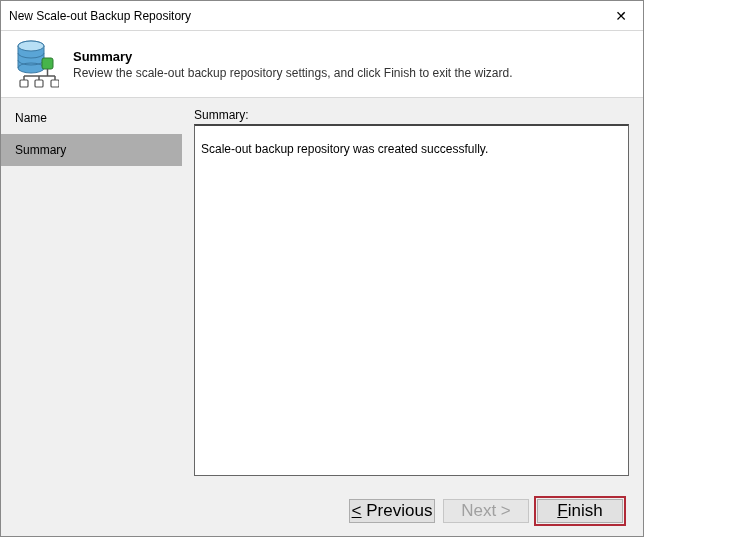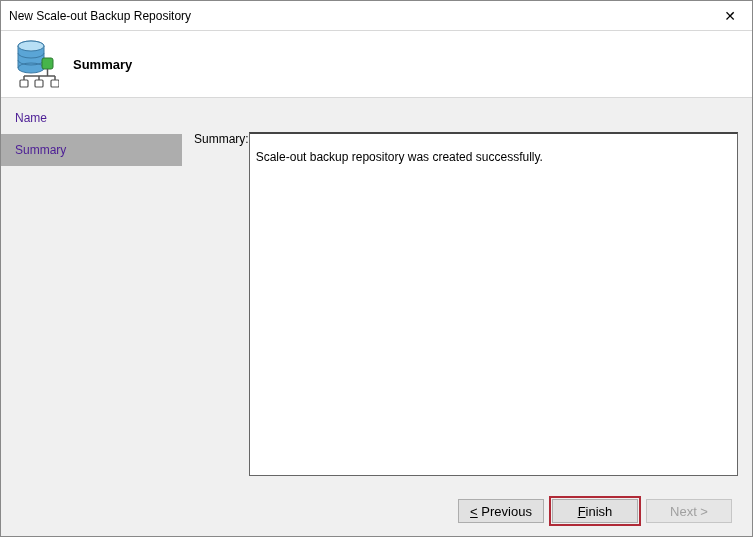--- a/index.html
+++ b/index.html
@@ -1,38 +1,38 @@
 <!DOCTYPE html>
 <html><head>
   <meta charset="utf-8">
   <style>
     * { box-sizing: border-box; margin: 0; padding: 0; font-family: "Segoe UI", Tahoma, sans-serif; }
     body { background: #fff; width: 753px; height: 537px; overflow: hidden; font-size: 12px; color: #000; }
-    .window { width: 753px; height: 537px; border: 1px solid #888; background: #fff; display: flex; flex-direction: column; }
+    .window { width: 644px; height: 537px; border: 1px solid #888; background: #fff; display: flex; flex-direction: column; }
     .titlebar { height: 30px; background: #fff; display: flex; align-items: center; justify-content: space-between; padding: 0 0 0 8px; border-bottom: 1px solid #d8d8d8; }
     .titlebar-title { font-size: 12px; color: #000; }
     .titlebar-close { width: 44px; height: 30px; background: transparent; border: none; display: flex; align-items: center; justify-content: center; cursor: pointer; font-size: 14px; font-family: sans-serif; }
 
     .banner { height: 66px; background: #fff; display: flex; align-items: center; padding: 0 14px; gap: 14px; }
     .banner-icon { width: 44px; height: 48px; position: relative; flex-shrink: 0; }
     .banner-text { display: flex; flex-direction: column; gap: 2px; }
     .banner-title { font-weight: bold; font-size: 13px; }
     .banner-desc { font-size: 12px; color: #333; }
 
     .body { flex: 1; display: flex; background: #f0f0f0; border-top: 1px solid #d8d8d8; min-height: 0; }
     .sidebar { width: 181px; background: #f0f0f0; display: flex; flex-direction: column; padding-top: 4px; }
-    .sidebar-item { height: 32px; line-height: 32px; padding-left: 14px; font-size: 12px; cursor: pointer; color: #4c1d95; }
+    .sidebar-item { height: 32px; line-height: 32px; padding-left: 14px; font-size: 12px; cursor: pointer; color: #000000; }
     .sidebar-item.selected { background: #adadad; }
 
-    .content { flex: 1; background: #f0f0f0; padding: 10px 14px 10px 12px; display: flex; flex-direction: row; min-height: 0; margin-top: 24px; }
+    .content { flex: 1; background: #f0f0f0; padding: 10px 14px 10px 12px; display: flex; flex-direction: column; min-height: 0; }
     .summary-label { font-size: 12px; margin-bottom: 2px; }
     .summary-box { flex: 1; background: #fff; border: 1px solid #666; border-top: 2px solid #444; padding: 16px 6px; font-size: 12px; overflow: auto; }
 
     .footer { height: 50px; background: #f0f0f0; display: flex; align-items: center; justify-content: flex-end; gap: 8px; padding: 0 20px; }
-    .btn { width: 86px; height: 24px; border: 1px solid #adadad; background: #e1e1e1; font-size: 13px; cursor: pointer; display: inline-flex; align-items: center; justify-content: center; }
+    .btn { width: 86px; height: 24px; border: 1px solid #adadad; background: #e1e1e1; font-size: 17px; cursor: pointer; display: inline-flex; align-items: center; justify-content: center; }
     .btn:disabled { color: #a0a0a0; background: #e6e6e6; border-color: #c6c6c6; cursor: default; }
     .btn.highlighted { outline: 2px solid #b02a37; outline-offset: 1px; }
     .ul-first::first-letter { text-decoration: underline; }
   </style>
 </head>
 <body>
 
 <div class="window">
 
   <div class="titlebar">
@@ -63,41 +63,42 @@
         <line x1="24" y1="36" x2="24" y2="40" stroke="#555" stroke-width="1.5"></line>
         <line x1="40" y1="36" x2="40" y2="40" stroke="#555" stroke-width="1.5"></line>
 
         <rect x="5" y="40" width="8" height="7" rx="1" fill="#fff" stroke="#555" stroke-width="1.2"></rect>
         <rect x="20" y="40" width="8" height="7" rx="1" fill="#fff" stroke="#555" stroke-width="1.2"></rect>
         <rect x="36" y="40" width="8" height="7" rx="1" fill="#fff" stroke="#555" stroke-width="1.2"></rect>
       </svg>
     </div>
     <div class="banner-text">
       <div class="banner-title">Summary</div>
+      <div class="banner-desc">Review the scale-out backup repository settings, and click Finish to exit the wizard.</div>
     </div>
   </div>
 
   <div class="body">
     <div class="sidebar">
       <div class="sidebar-item">Name</div>
       <div class="sidebar-item selected">Summary</div>
     </div>
     <div class="content">
       <div class="summary-label">Summary:</div>
       <div class="summary-box">
         <span>Scale-out backup repository was created successfully.</span>
       </div>
     </div>
   </div>
 
   <div class="footer">
     <button class="btn">
       <span class="ul-first">&lt; Previous</span>
     </button>
+    <button class="btn" disabled="">
+      <span>Next &gt;</span>
+    </button>
     <button class="btn highlighted">
       <span class="ul-first">Finish</span>
-    </button>
-    <button class="btn" disabled="">
-      <span>Next &gt;</span>
     </button>
   </div>
 
 </div>
 
 </body></html>

